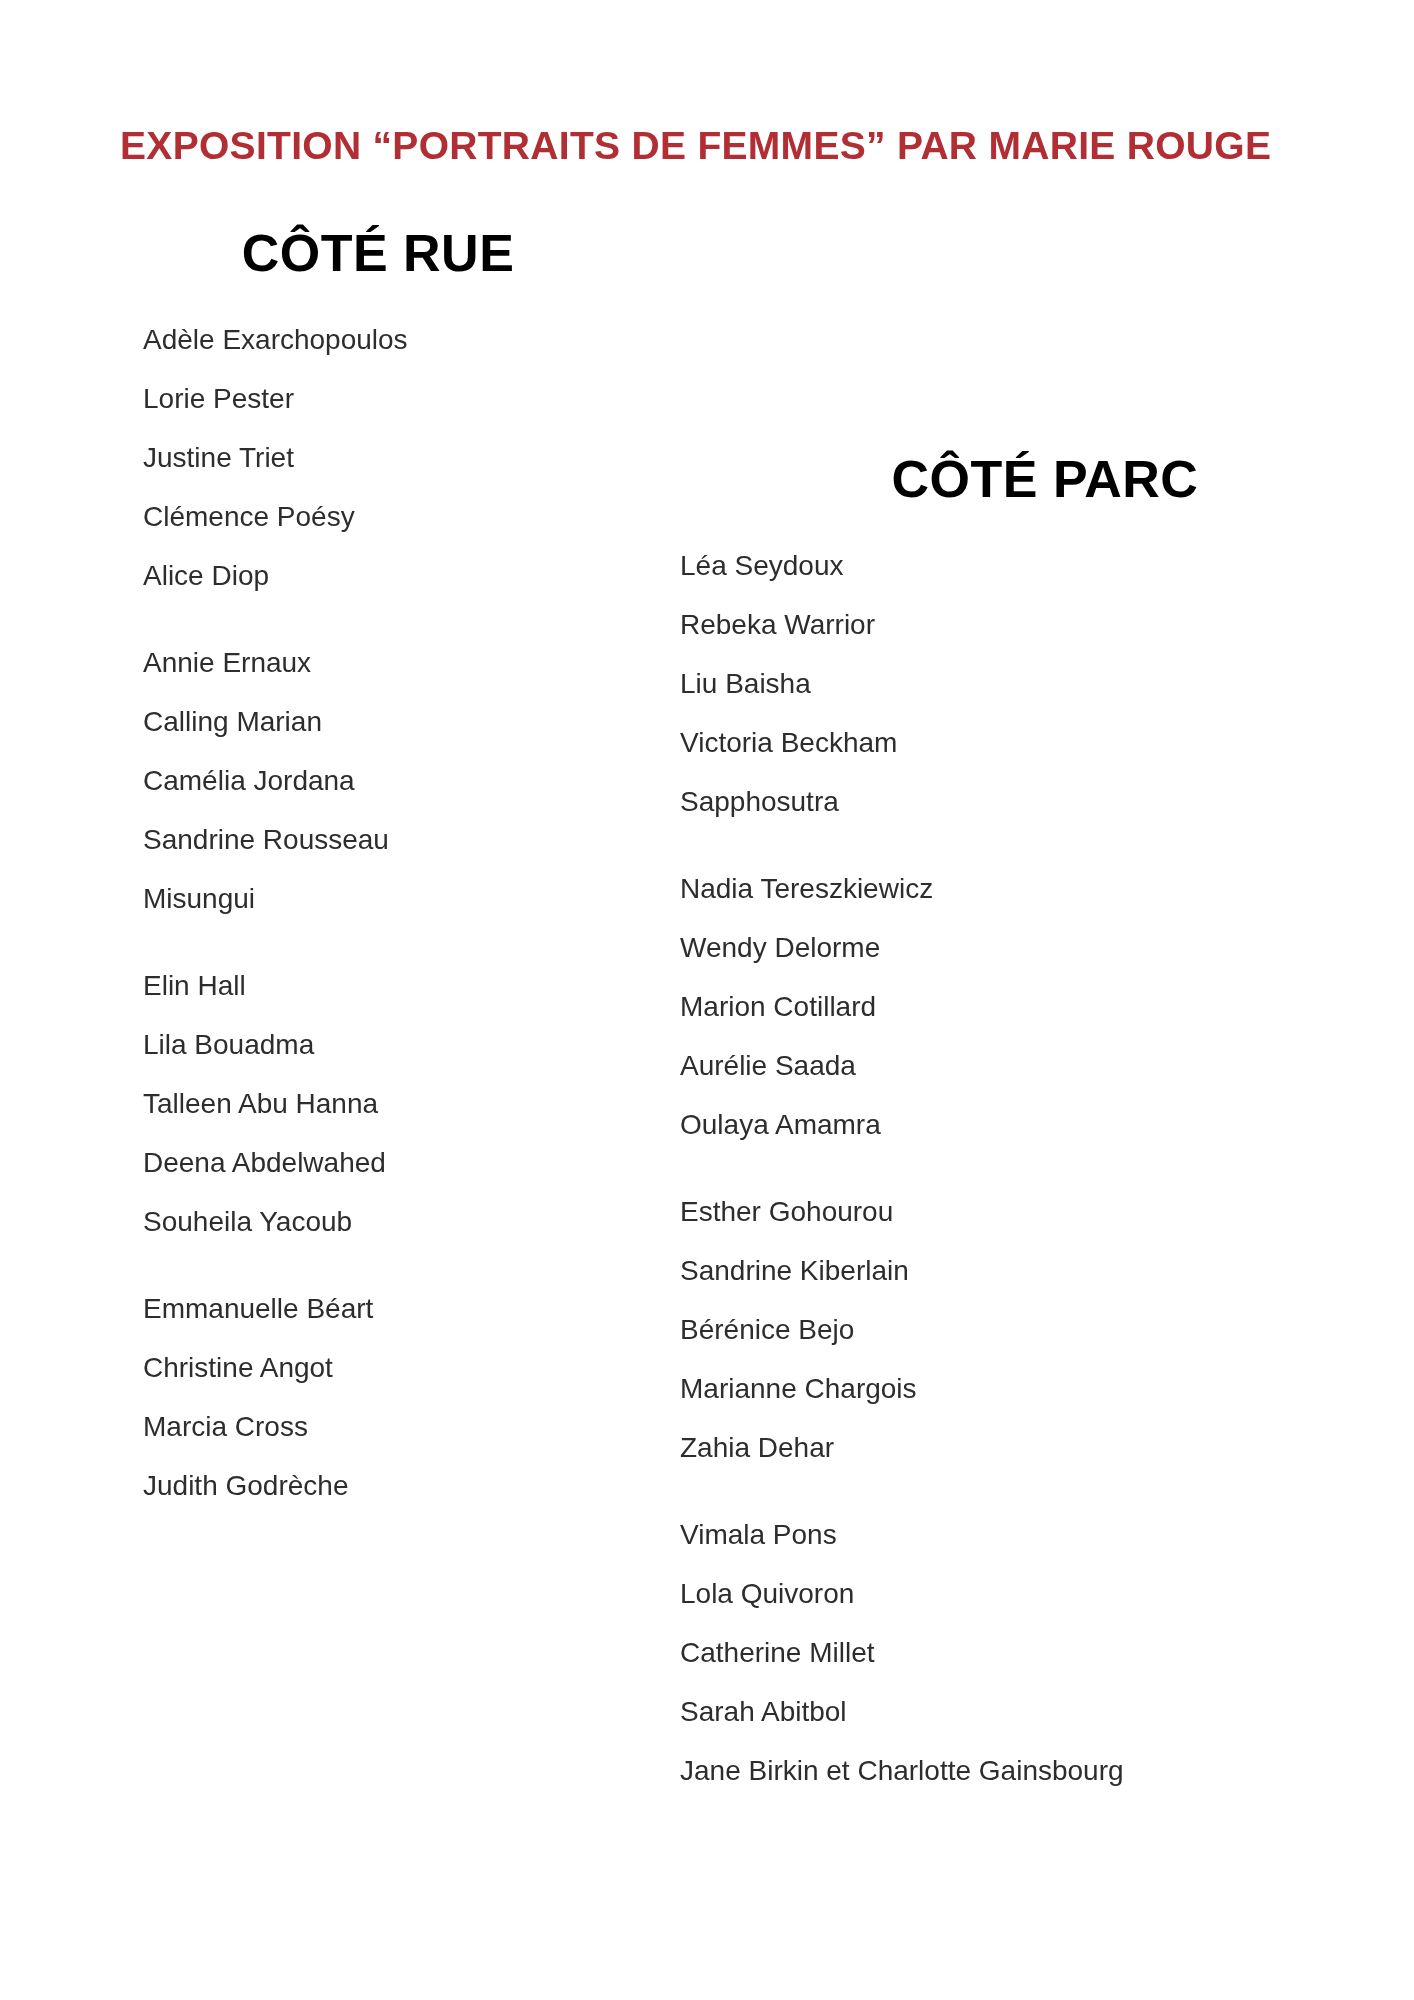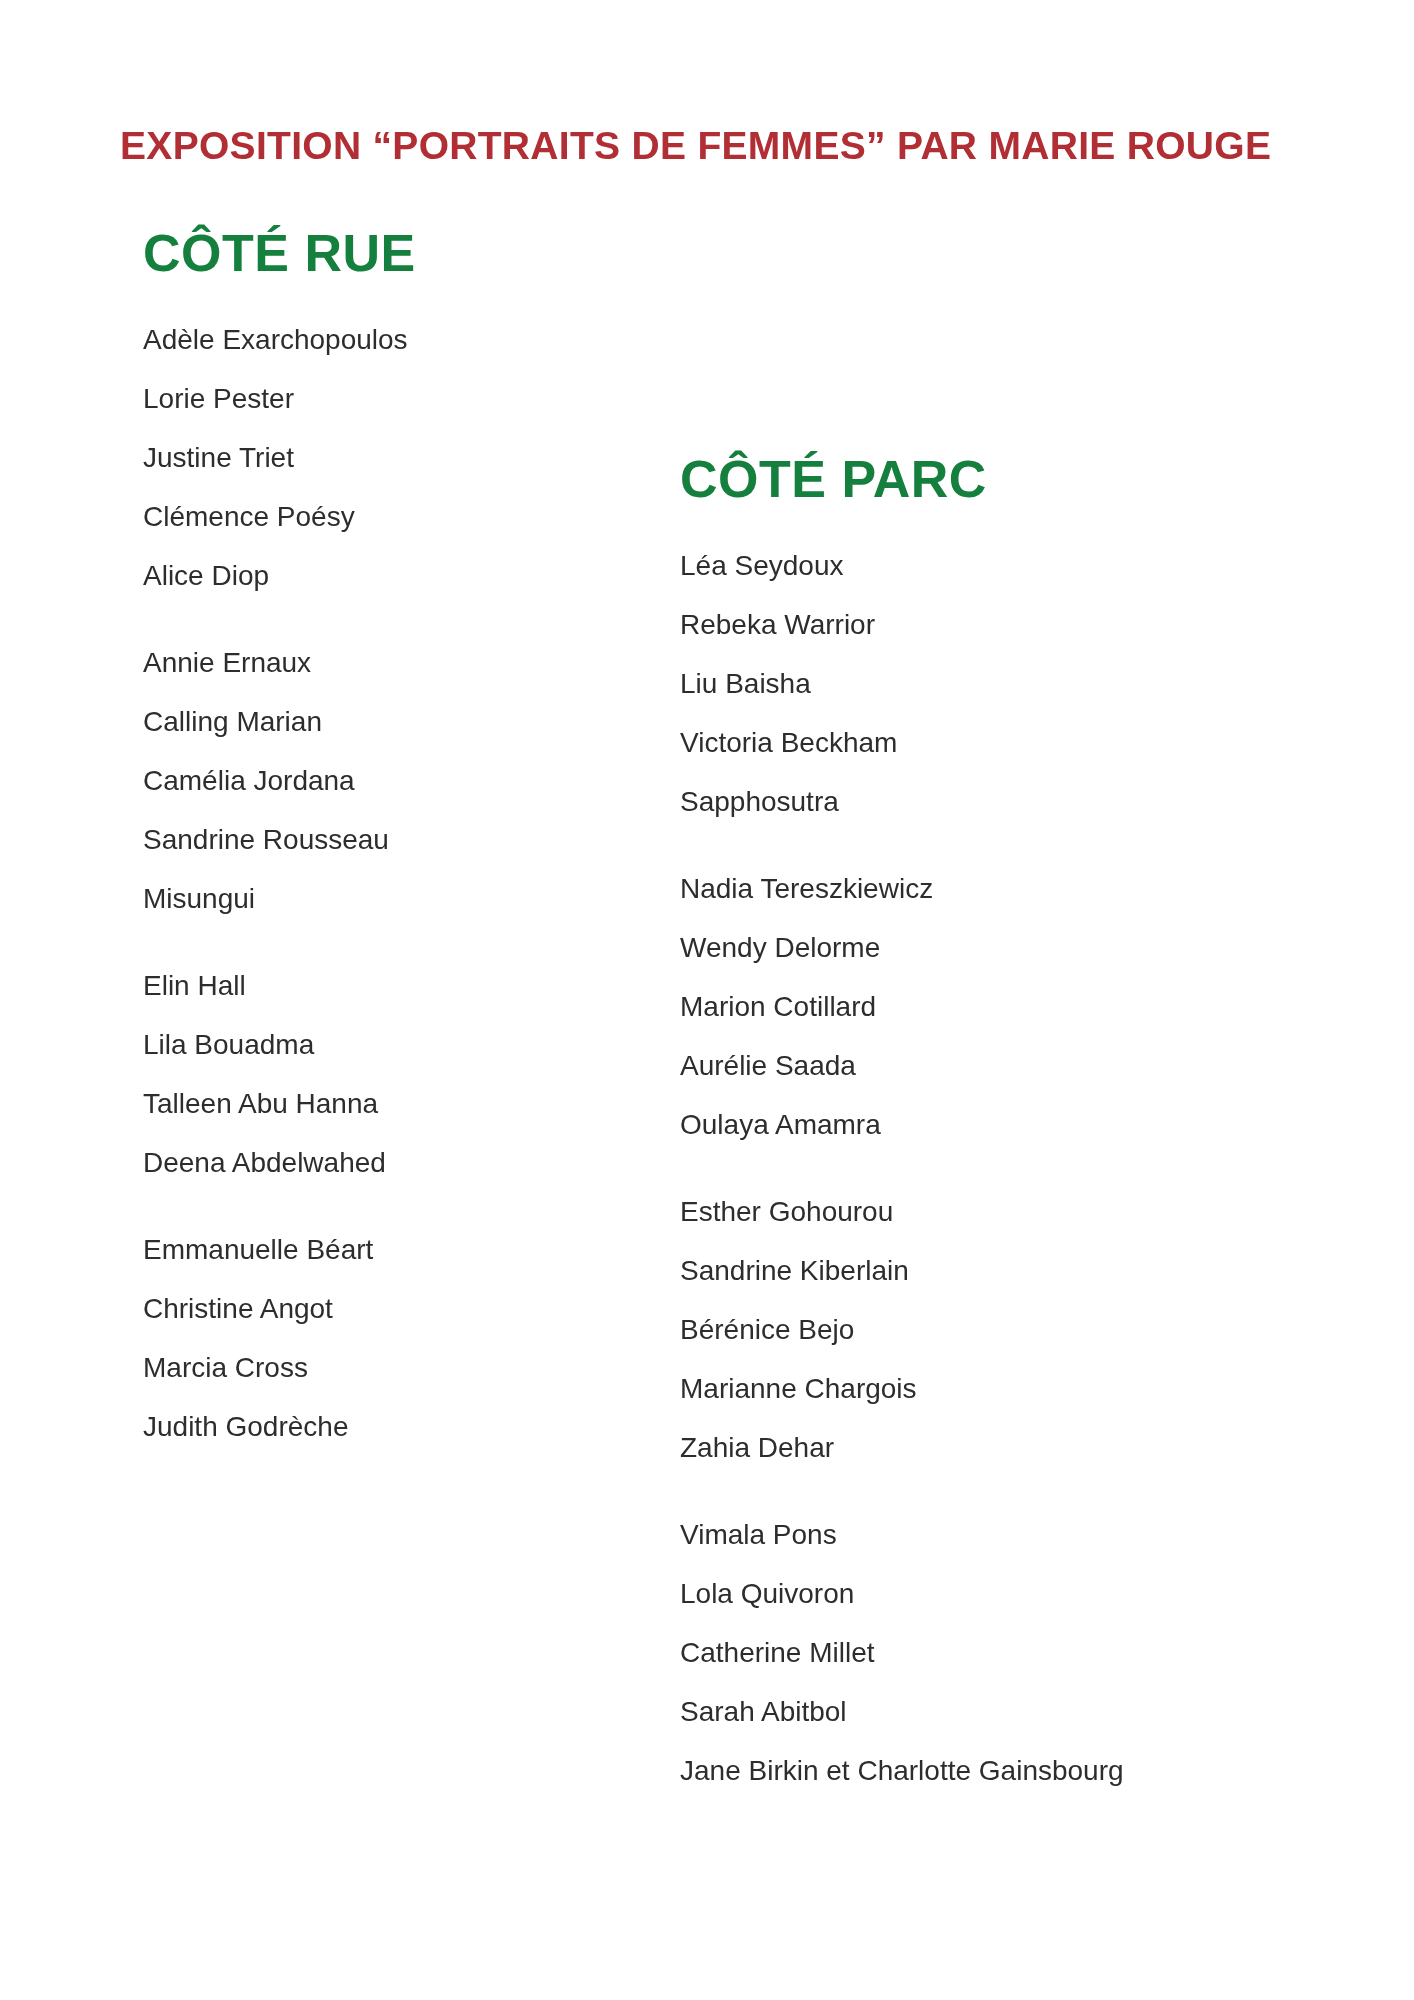--- a/index.html
+++ b/index.html
@@ -31,22 +31,23 @@
     position: absolute;
   }
   .col-rue  { left: 143px; top: 225px; width: 470px; }
   .col-parc { left: 680px; top: 407px; width: 730px; margin-top: 44px; }
   .col-heading {
     margin: 0;
     font-size: 52px;
     line-height: 57px;
     font-weight: bold;
     letter-spacing: 0.5px;
-    color: #15803d;
+    color: #000000;
     white-space: nowrap;
+    text-align: center;
   }
   .group {
     margin-top: 28px;
   }
   .name {
     margin: 0;
     font-size: 28px;
     line-height: 59px;
     font-weight: normal;
     color: #2d2d2d;
@@ -75,20 +76,21 @@
           <p class="name">Calling Marian</p>
           <p class="name">Camélia Jordana</p>
           <p class="name">Sandrine Rousseau</p>
           <p class="name">Misungui</p>
         </div>
         <div class="group">
           <p class="name">Elin Hall</p>
           <p class="name">Lila Bouadma</p>
           <p class="name">Talleen Abu Hanna</p>
           <p class="name">Deena Abdelwahed</p>
+          <p class="name">Souheila Yacoub</p>
         </div>
         <div class="group">
           <p class="name">Emmanuelle Béart</p>
           <p class="name">Christine Angot</p>
           <p class="name">Marcia Cross</p>
           <p class="name">Judith Godrèche</p>
         </div>
       </div>
   </section>
 

